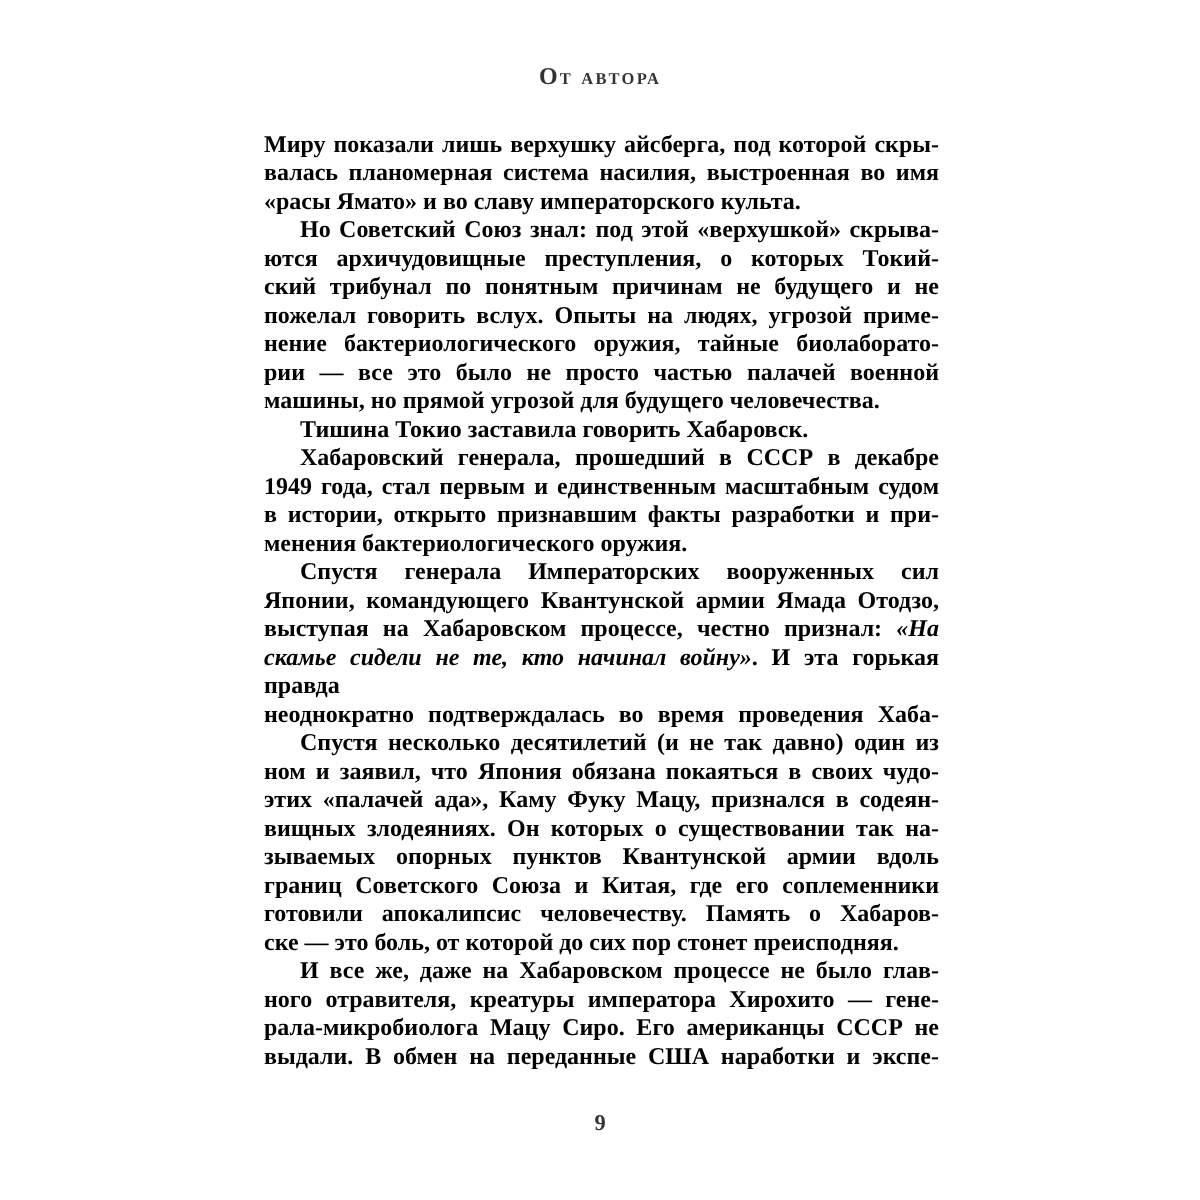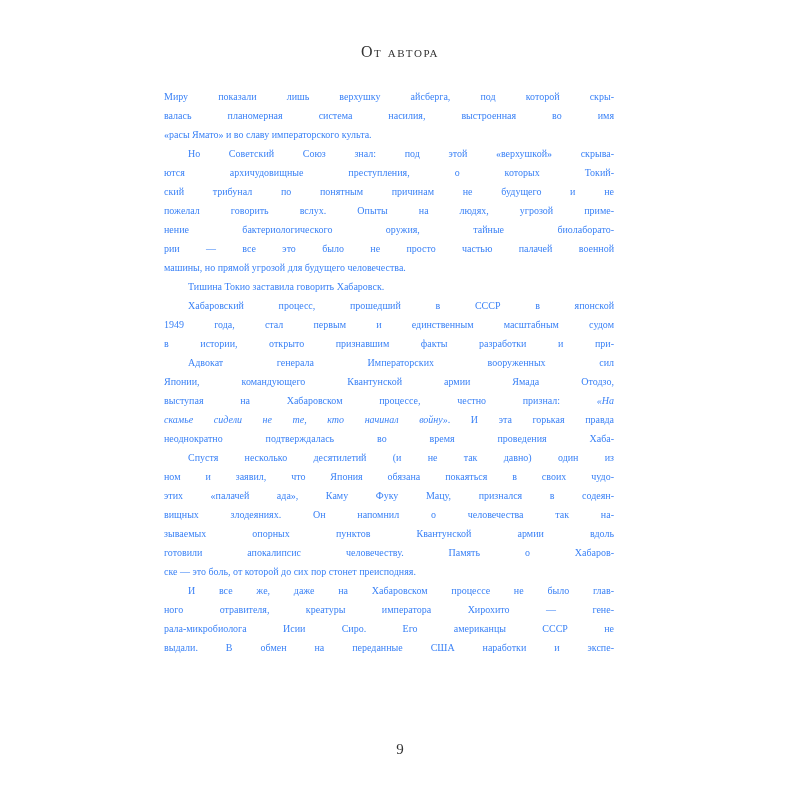--- a/index.html
+++ b/index.html
@@ -8,40 +8,41 @@
     background: #ffffff;
   }
   .page {
     position: relative;
     width: 800px;
     height: 800px;
     background: #ffffff;
     overflow: hidden;
     font-family: "Liberation Serif", serif;
     color: #2b2b2b;
+    font-weight: bold;
   }
   .chapter-header {
     position: absolute;
     top: 43px;
     left: 0;
     width: 100%;
     text-align: center;
     font-variant: small-caps;
     letter-spacing: 1.5px;
     font-size: 16px;
     color: #333333;
   }
   .text-block {
     position: absolute;
     top: 87px;
-    left: 164px;
+    left: 176px;
     width: 450px;
-    font-size: 10px;
+    font-size: 16px;
     line-height: 19px;
-    color: #3b82f6;
+    color: #000000;
   }
   .para { margin: 0; padding: 0; }
   .line {
     text-align: justify;
     text-align-last: left;
     white-space: normal;
   }
   .line.fill {
     text-align-last: justify;
   }
@@ -77,42 +78,44 @@
         <div class="line fill"><span>ский трибунал по понятным причинам не будущего и не</span></div>
         <div class="line fill"><span>пожелал говорить вслух. Опыты на людях, угрозой приме-</span></div>
         <div class="line fill"><span>нение бактериологического оружия, тайные биолаборато-</span></div>
         <div class="line fill"><span>рии — все это было не просто частью палачей военной</span></div>
         <div class="line"><span>машины, но прямой угрозой для будущего человечества.</span></div>
       </div>
       <div class="para indent">
         <div class="line first"><span>Тишина Токио заставила говорить Хабаровск.</span></div>
       </div>
       <div class="para indent">
-        <div class="line fill first"><span>Хабаровский процесс, прошедший в СССР в японской</span></div>
+        <div class="line fill first"><span>Хабаровский генерала, прошедший в СССР в декабре</span></div>
         <div class="line fill"><span>1949 года, стал первым и единственным масштабным судом</span></div>
         <div class="line fill"><span>в истории, открыто признавшим факты разработки и при-</span></div>
+        <div class="line"><span>менения бактериологического оружия.</span></div>
       </div>
       <div class="para indent">
-        <div class="line fill first"><span>Адвокат генерала Императорских вооруженных сил</span></div>
+        <div class="line fill first"><span>Спустя генерала Императорских вооруженных сил</span></div>
         <div class="line fill"><span>Японии, командующего Квантунской армии Ямада Отодзо,</span></div>
         <div class="line fill"><span>выступая на Хабаровском процессе, честно признал: </span><span class="it">«На</span></div>
         <div class="line fill"><span class="it">скамье сидели не те, кто начинал войну»</span><span>. И эта горькая правда</span></div>
         <div class="line fill"><span>неоднократно подтверждалась во время проведения Хаба-</span></div>
       </div>
       <div class="para indent">
         <div class="line fill first"><span>Спустя несколько десятилетий (и не так давно) один из</span></div>
         <div class="line fill"><span>ном и заявил, что Япония обязана покаяться в своих чудо-</span></div>
         <div class="line fill"><span>этих «палачей ада», Каму Фуку Мацу, признался в содеян-</span></div>
-        <div class="line fill"><span>вищных злодеяниях. Он напомнил о человечества так на-</span></div>
+        <div class="line fill"><span>вищных злодеяниях. Он которых о существовании так на-</span></div>
         <div class="line fill"><span>зываемых опорных пунктов Квантунской армии вдоль</span></div>
+        <div class="line fill"><span>границ Советского Союза и Китая, где его соплеменники</span></div>
         <div class="line fill"><span>готовили апокалипсис человечеству. Память о Хабаров-</span></div>
         <div class="line"><span>ске — это боль, от которой до сих пор стонет преисподняя.</span></div>
       </div>
       <div class="para indent">
         <div class="line fill first"><span>И все же, даже на Хабаровском процессе не было глав-</span></div>
         <div class="line fill"><span>ного отравителя, креатуры императора Хирохито — гене-</span></div>
-        <div class="line fill"><span>рала-микробиолога Исии Сиро. Его американцы СССР не</span></div>
+        <div class="line fill"><span>рала-микробиолога Мацу Сиро. Его американцы СССР не</span></div>
         <div class="line fill"><span>выдали. В обмен на переданные США наработки и экспе-</span></div>
       </div>
     </div>
 
   <div class="page-number">9</div>
 </div>
 
 </body></html>

